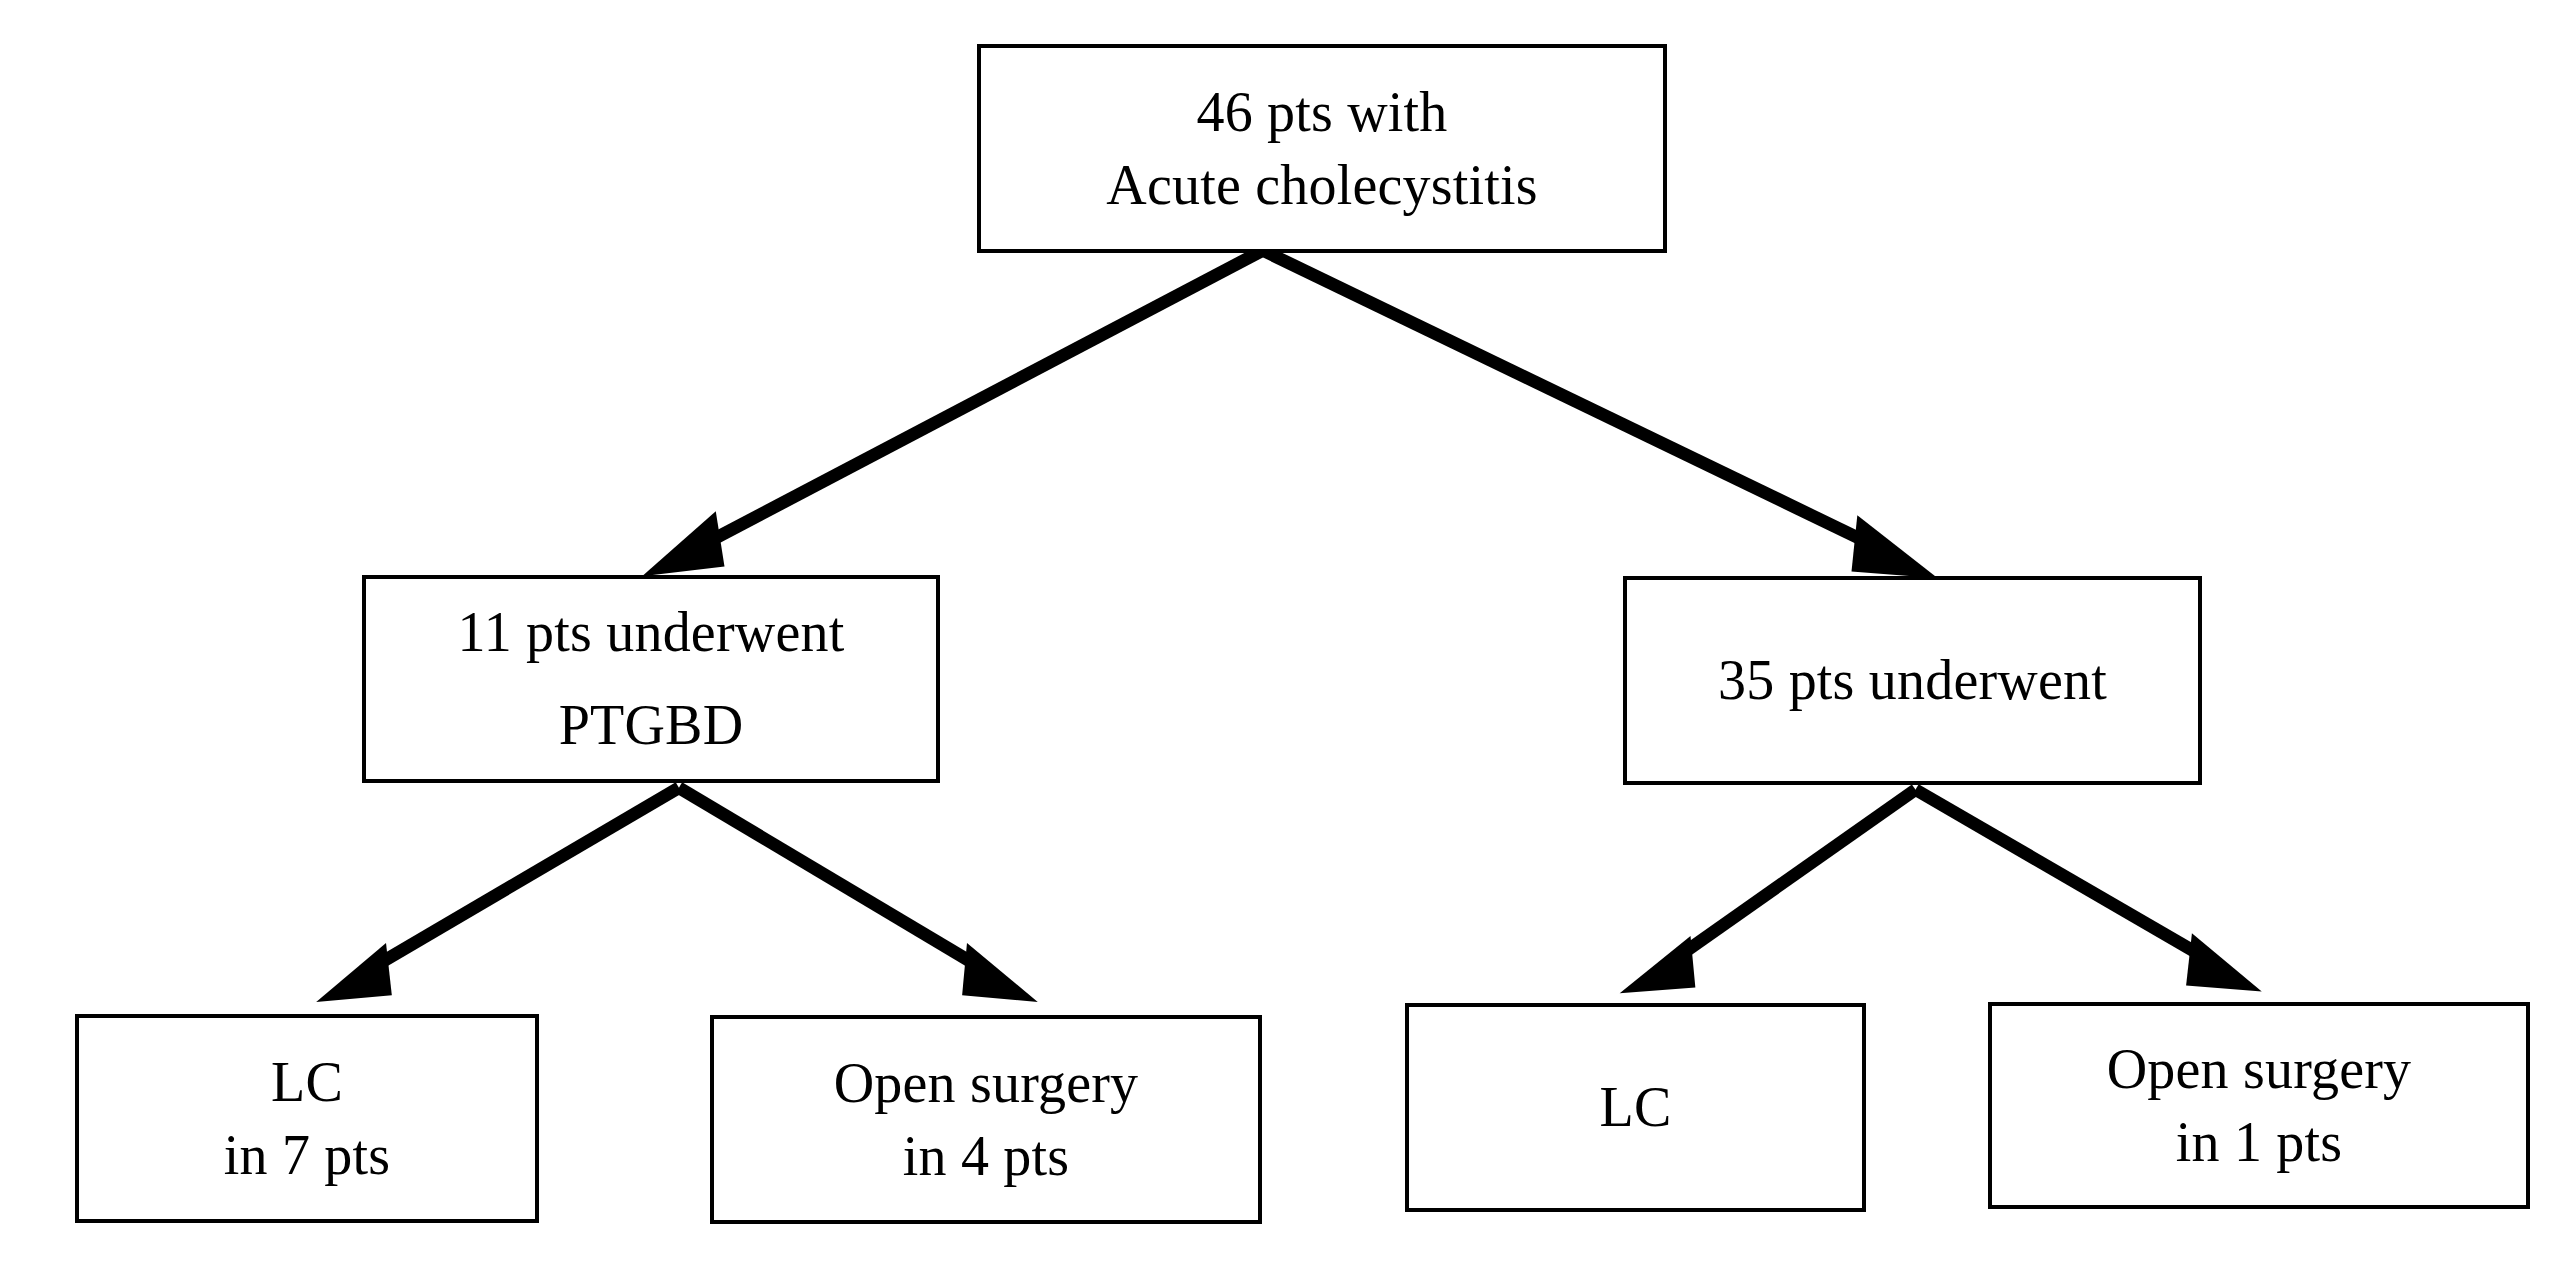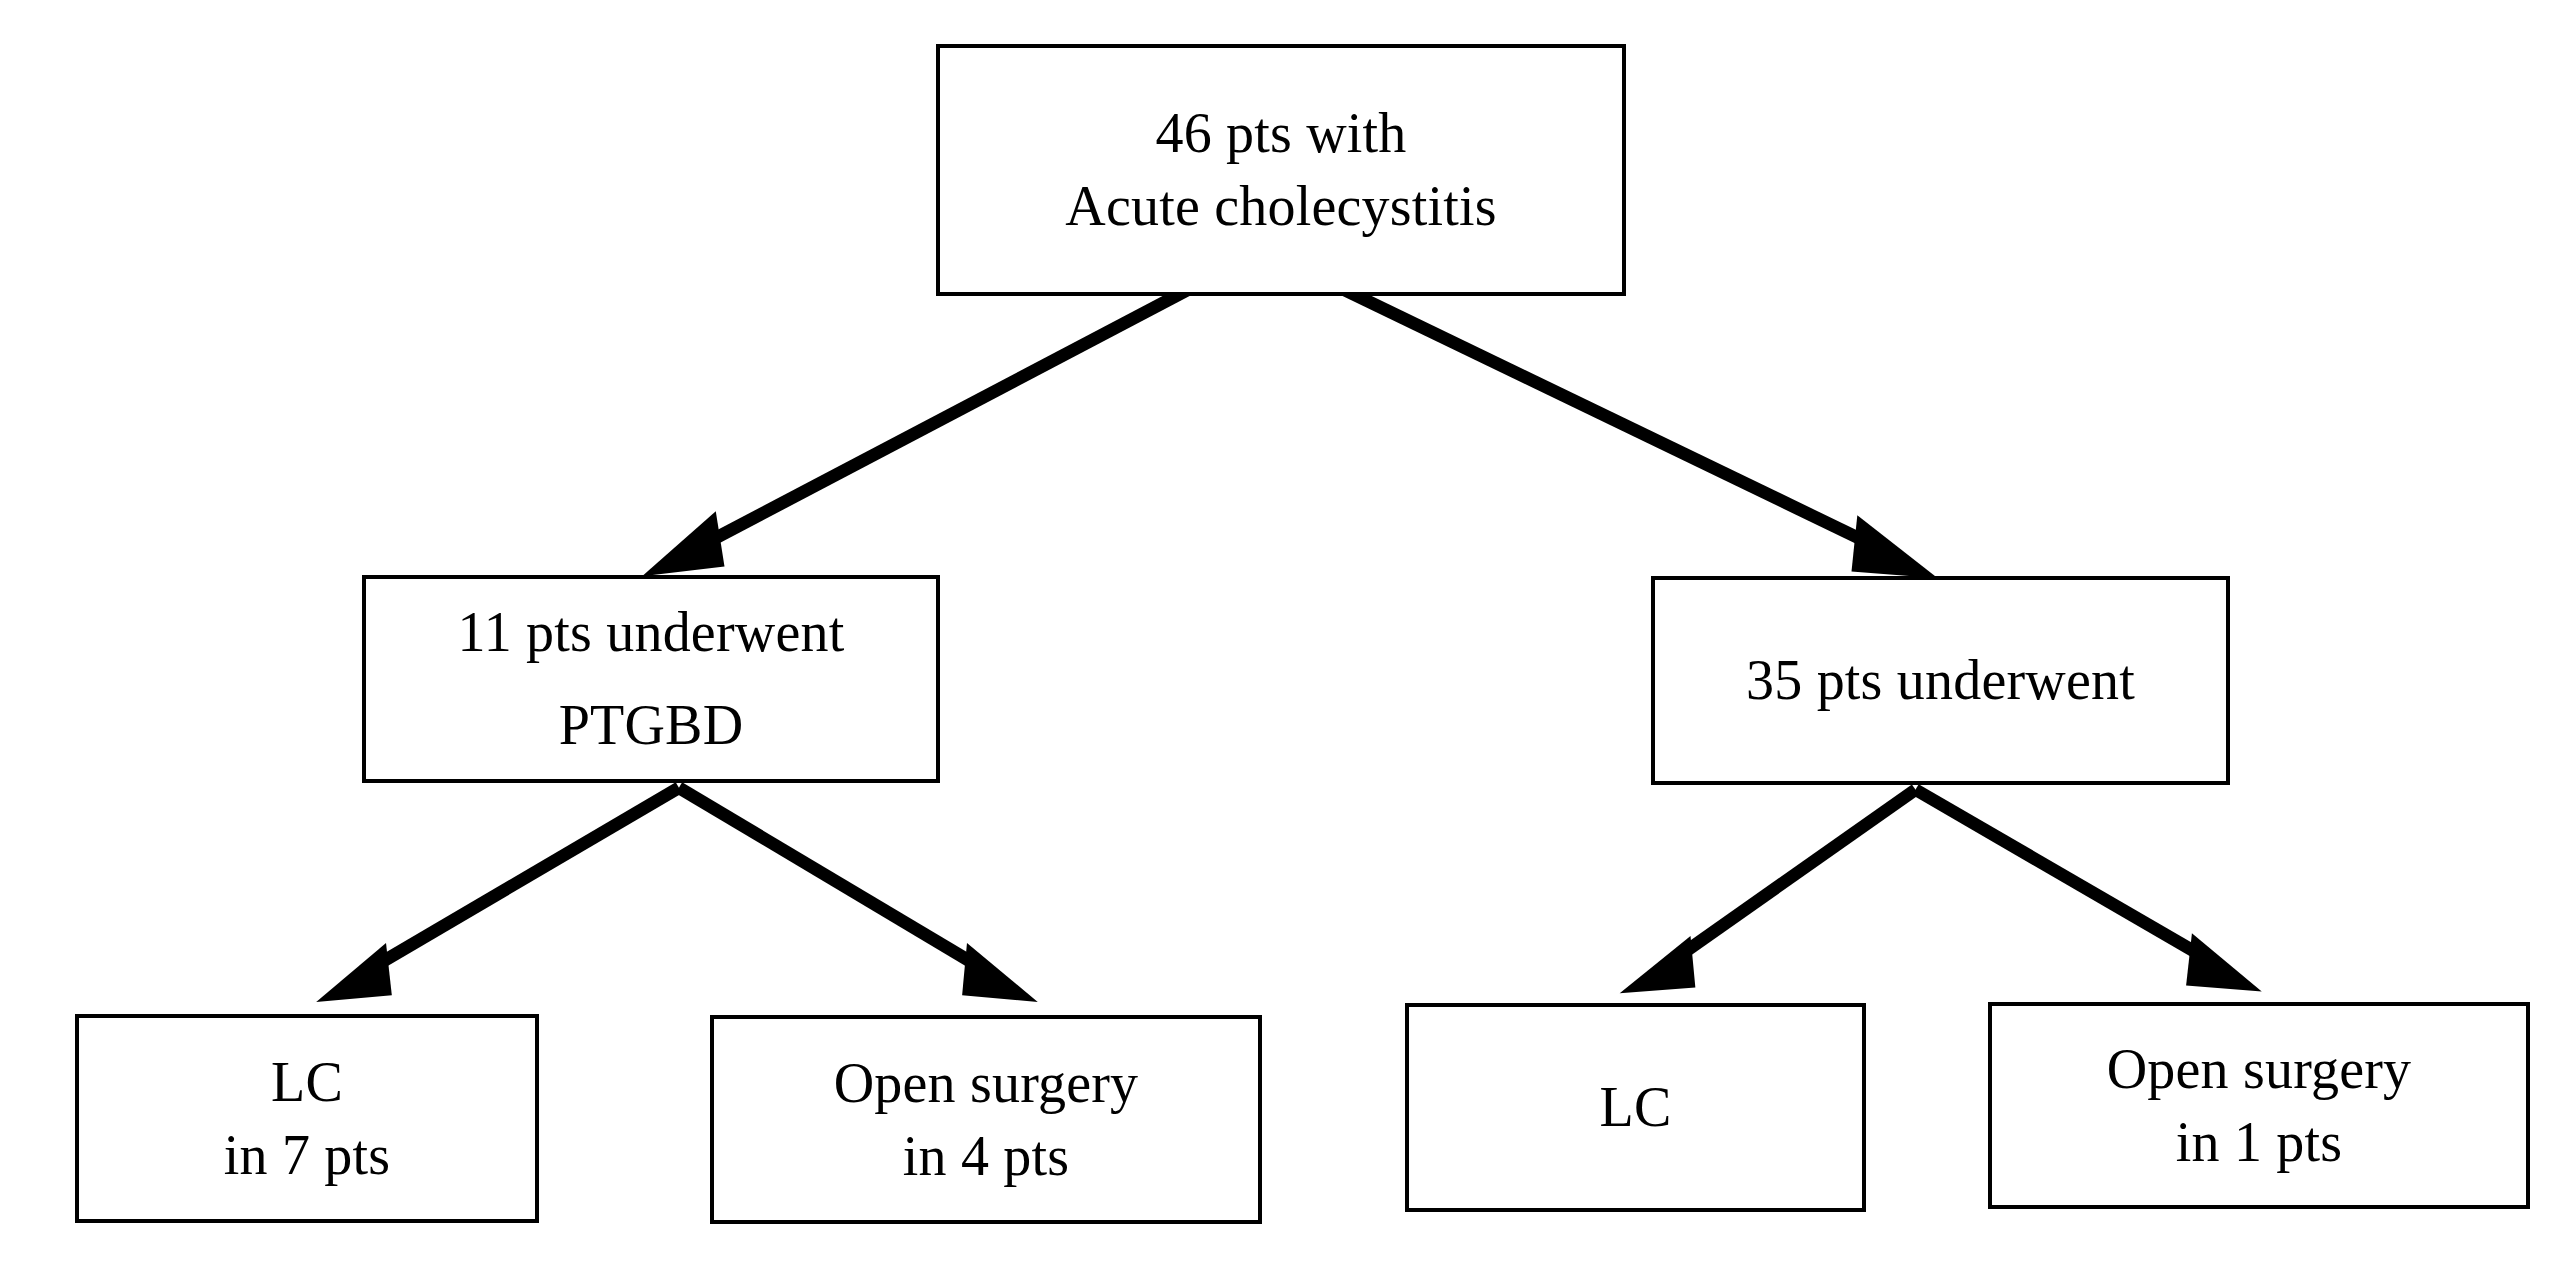--- a/index.html
+++ b/index.html
@@ -77,31 +77,31 @@
     <g>
       <line x1="1975" y1="814" x2="1722" y2="992" stroke="#000000" stroke-width="13"></line>
       <polygon points="1670,1024 1743,965 1748,1018" fill="#000000"></polygon>
     </g>
     <g>
       <line x1="1975" y1="814" x2="2280" y2="991" stroke="#000000" stroke-width="13"></line>
       <polygon points="2332,1022 2260,962 2254,1016" fill="#000000"></polygon>
     </g>
   </svg>
 
-  <div class="node-box" style="left:936px; top:44px; width:690px; height:252px;">
+  <div class="node-box" style="left:977px; top:44px; width:690px; height:209px;">
     <span class="node-line">46 pts with</span>
     <span class="node-line">Acute cholecystitis</span>
   </div>
 
   <div class="node-box" style="left:362px; top:575px; width:578px; height:208px;gap:20px;">
     <span class="node-line">11 pts underwent</span>
     <span class="node-line">PTGBD</span>
   </div>
 
-  <div class="node-box" style="left:1623px; top:576px; width:579px; height:209px;margin-left:28px;">
+  <div class="node-box" style="left:1623px; top:576px; width:579px; height:209px;">
     <span class="node-line">35 pts underwent</span>
   </div>
 
   <div class="node-box" style="left:75px; top:1014px; width:464px; height:209px;">
     <span class="node-line">LC</span>
     <span class="node-line">in 7 pts</span>
   </div>
 
   <div class="node-box" style="left:710px; top:1015px; width:552px; height:209px;">
     <span class="node-line">Open surgery</span>

